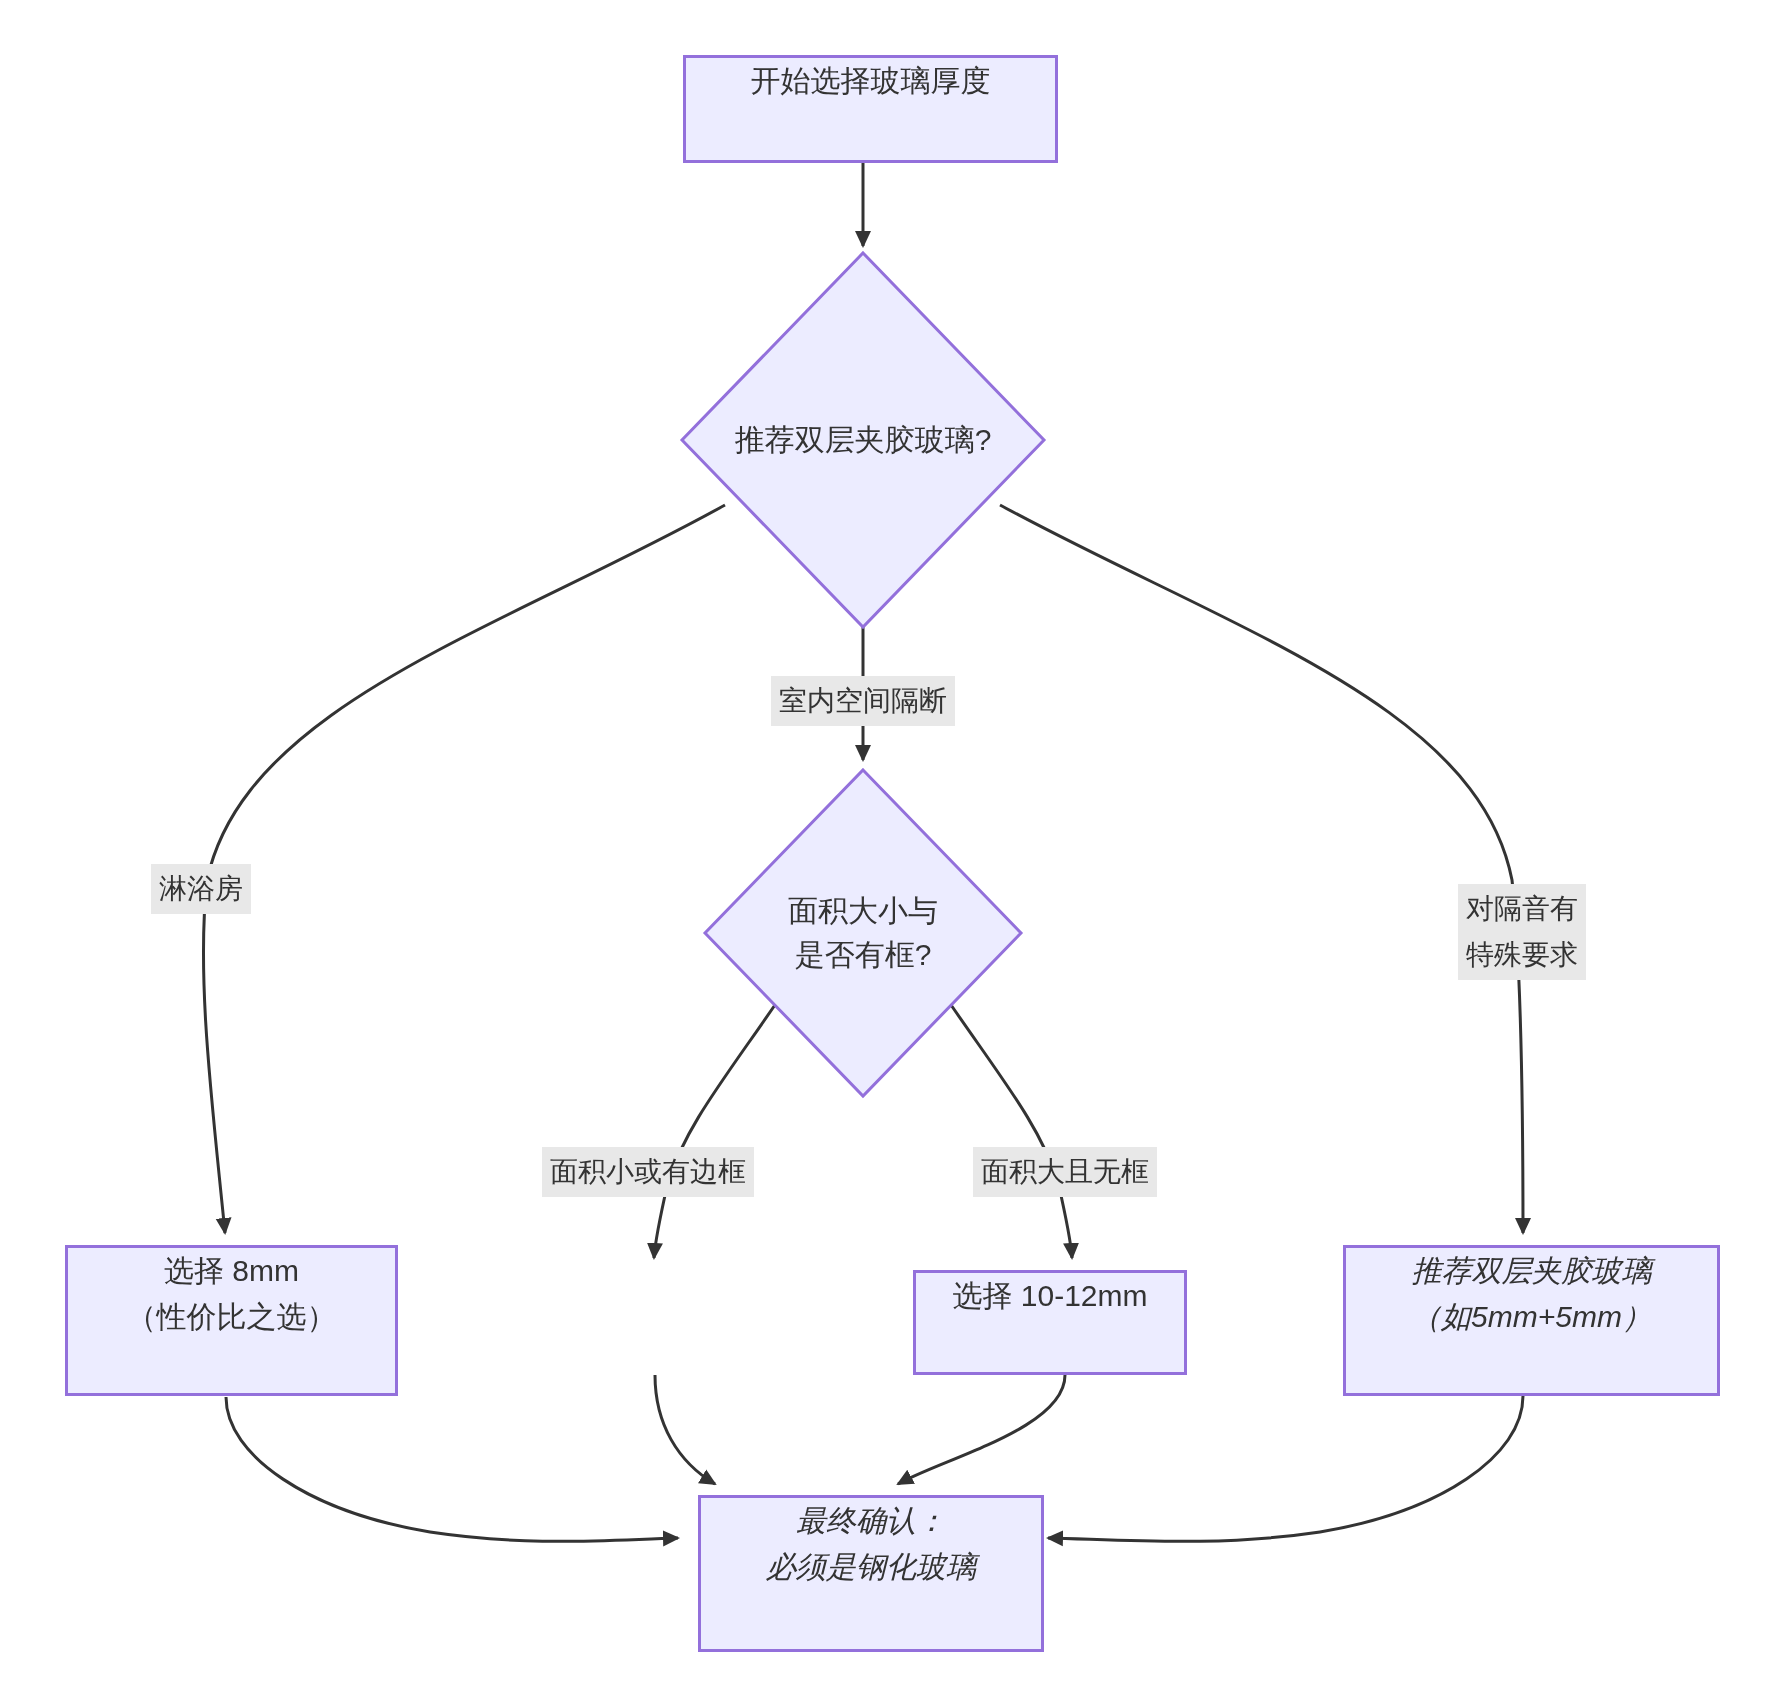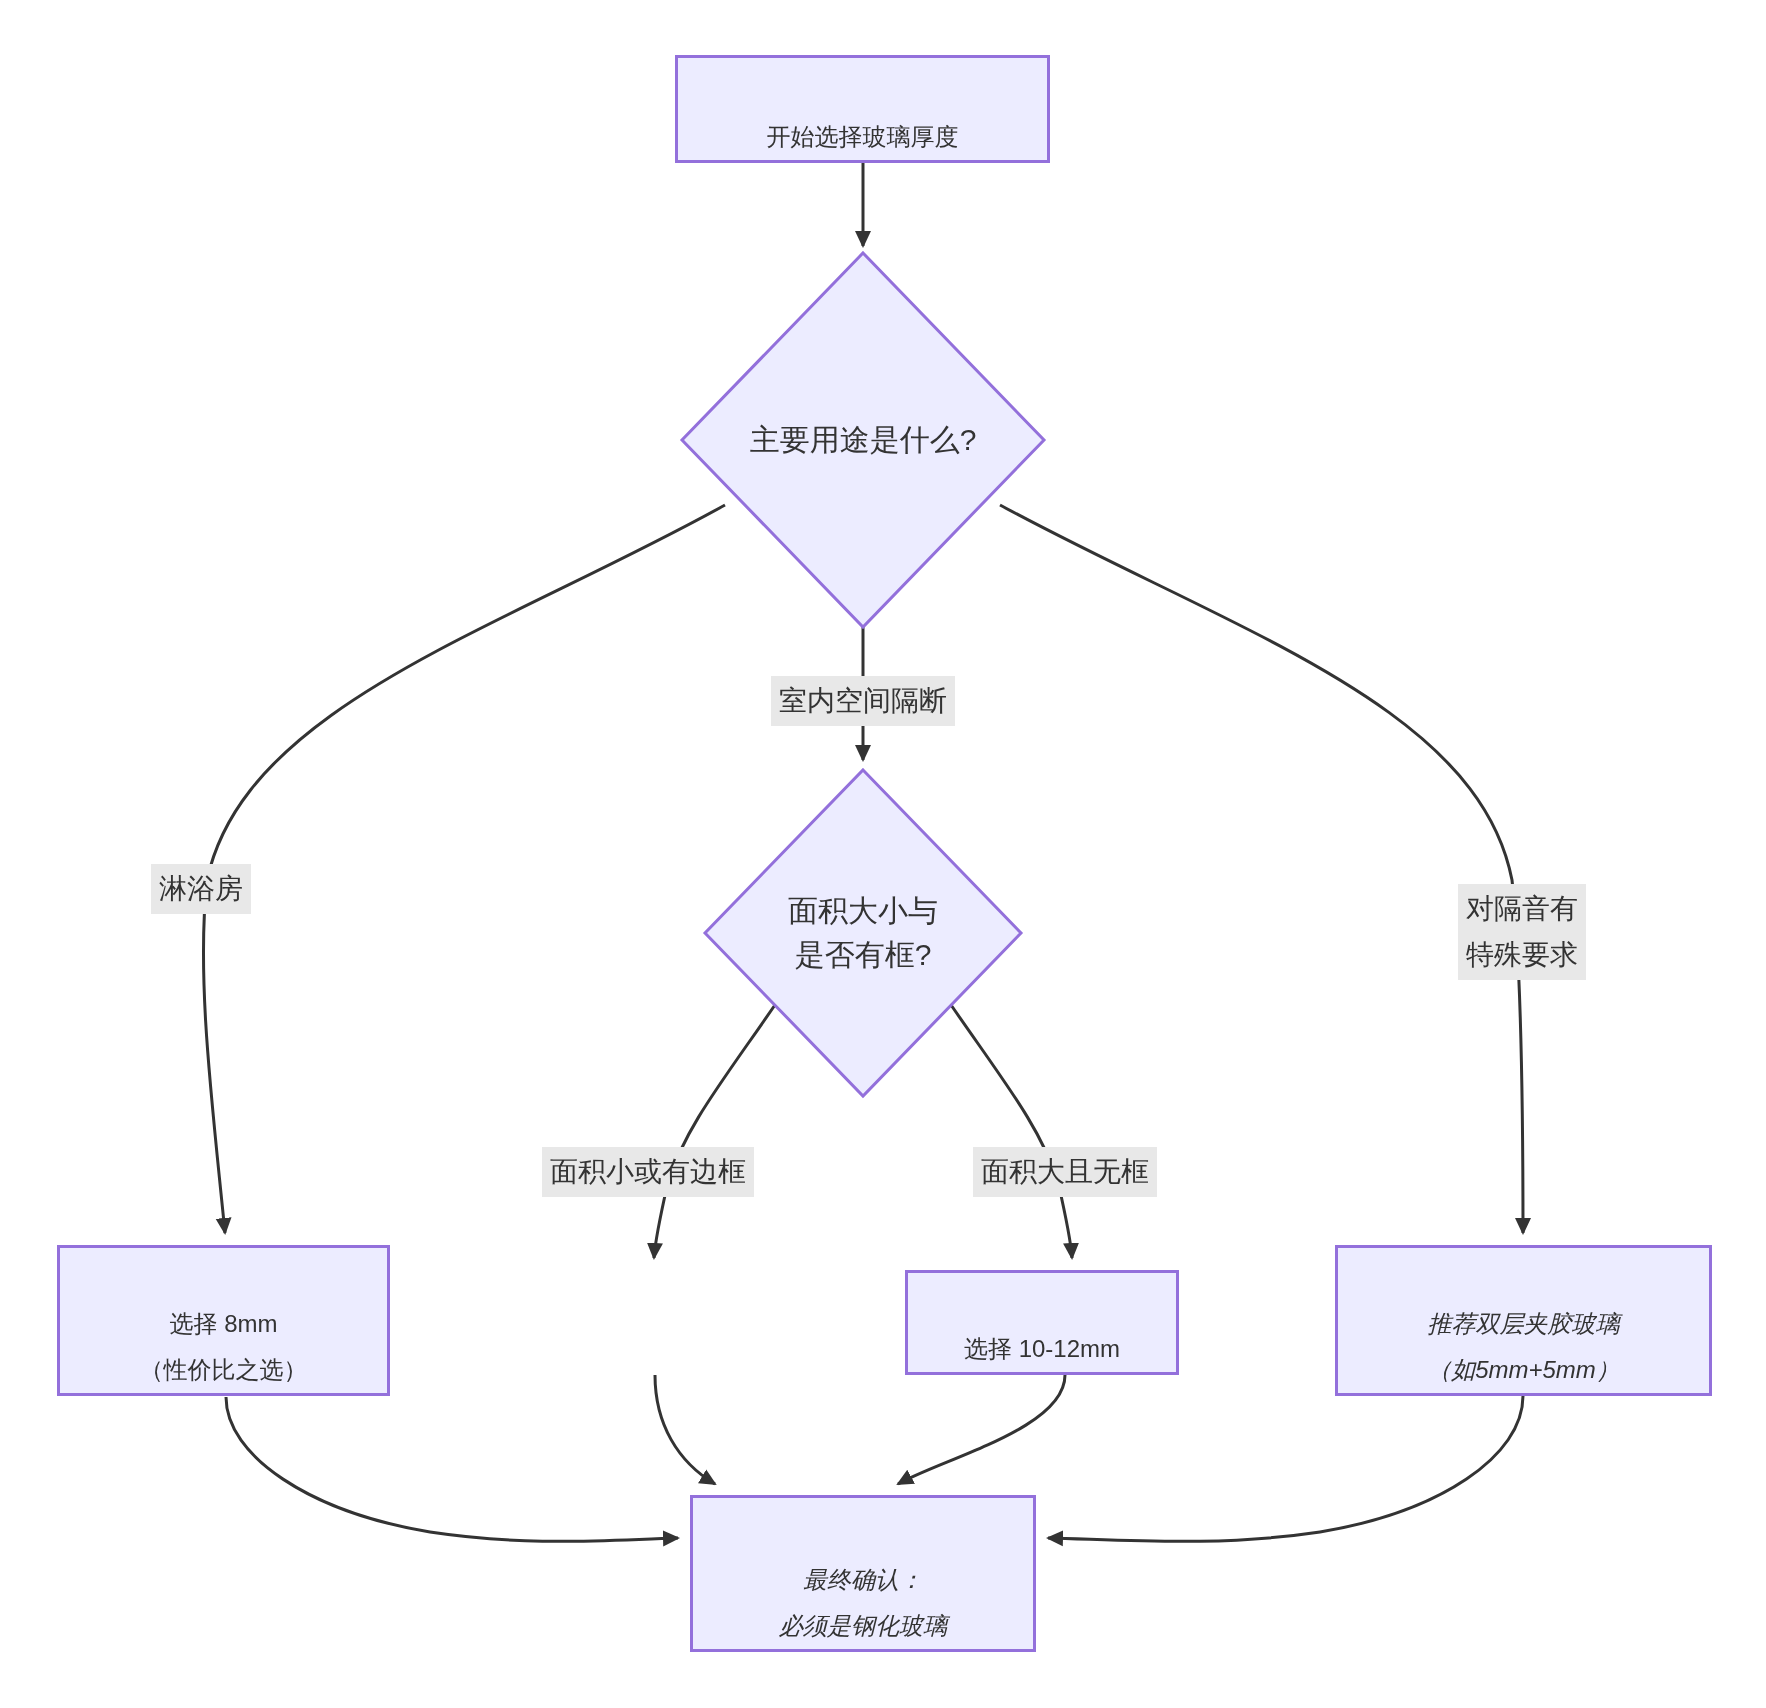--- a/index.html
+++ b/index.html
@@ -12,22 +12,22 @@
   html,body{margin:0;padding:0;background:#ffffff;}
   body{font-family:"Liberation Sans","DejaVu Sans",sans-serif;color:var(--text);}
   .canvas{position:relative;width:1766px;height:1708px;background:#ffffff;overflow:hidden;}
   .edges{position:absolute;left:0;top:0;width:1766px;height:1708px;}
   .edge{stroke:var(--edge-line);stroke-width:3;fill:none;}
   .diamond{fill:var(--node-fill);stroke:var(--node-border);stroke-width:3;}
   .arrowhead{fill:var(--edge-line);stroke:none;}
   .node{
     position:absolute;box-sizing:border-box;
     background:var(--node-fill);border:3px solid var(--node-border);
-    display:flex;flex-direction:column;align-items:center;justify-content:flex-end;
-    font-size:24px;line-height:46px;color:var(--text);text-align:center;
+    display:flex;flex-direction:column;align-items:center;justify-content:flex-start;
+    font-size:30px;line-height:46px;color:var(--text);text-align:center;margin-left:8px;
   }
   .dlabel{
     position:absolute;transform:translate(-50%,-50%);
     font-size:30px;line-height:44px;color:var(--text);text-align:center;
     white-space:nowrap;
   }
   .elabel{
     position:absolute;transform:translate(-50%,-50%);
     background:var(--edge-label-bg);padding:2px 8px;
     font-size:28px;line-height:46px;color:var(--text);text-align:center;
@@ -78,21 +78,21 @@
   <div class="node" style="left:1335px;top:1245px;width:377px;height:151px;font-style:italic;">
     <div>推荐双层夹胶玻璃</div>
     <div>（如5mm+5mm）</div>
   </div>
 
   <div class="node" style="left:690px;top:1495px;width:346px;height:157px;font-style:italic;">
     <div>最终确认：</div>
     <div>必须是钢化玻璃</div>
   </div>
 
-  <div class="dlabel" style="left:863px;top:440px;">主要用途是什么?</div>
+  <div class="dlabel" style="left:863px;top:440px;">推荐双层夹胶玻璃?</div>
 
   <div class="dlabel" style="left:863px;top:933px;">
     <div>面积大小与</div>
     <div>是否有框?</div>
   </div>
 
   <div class="elabel" style="left:863px;top:701px;">室内空间隔断</div>
 
   <div class="elabel" style="left:201px;top:889px;">淋浴房</div>
 

